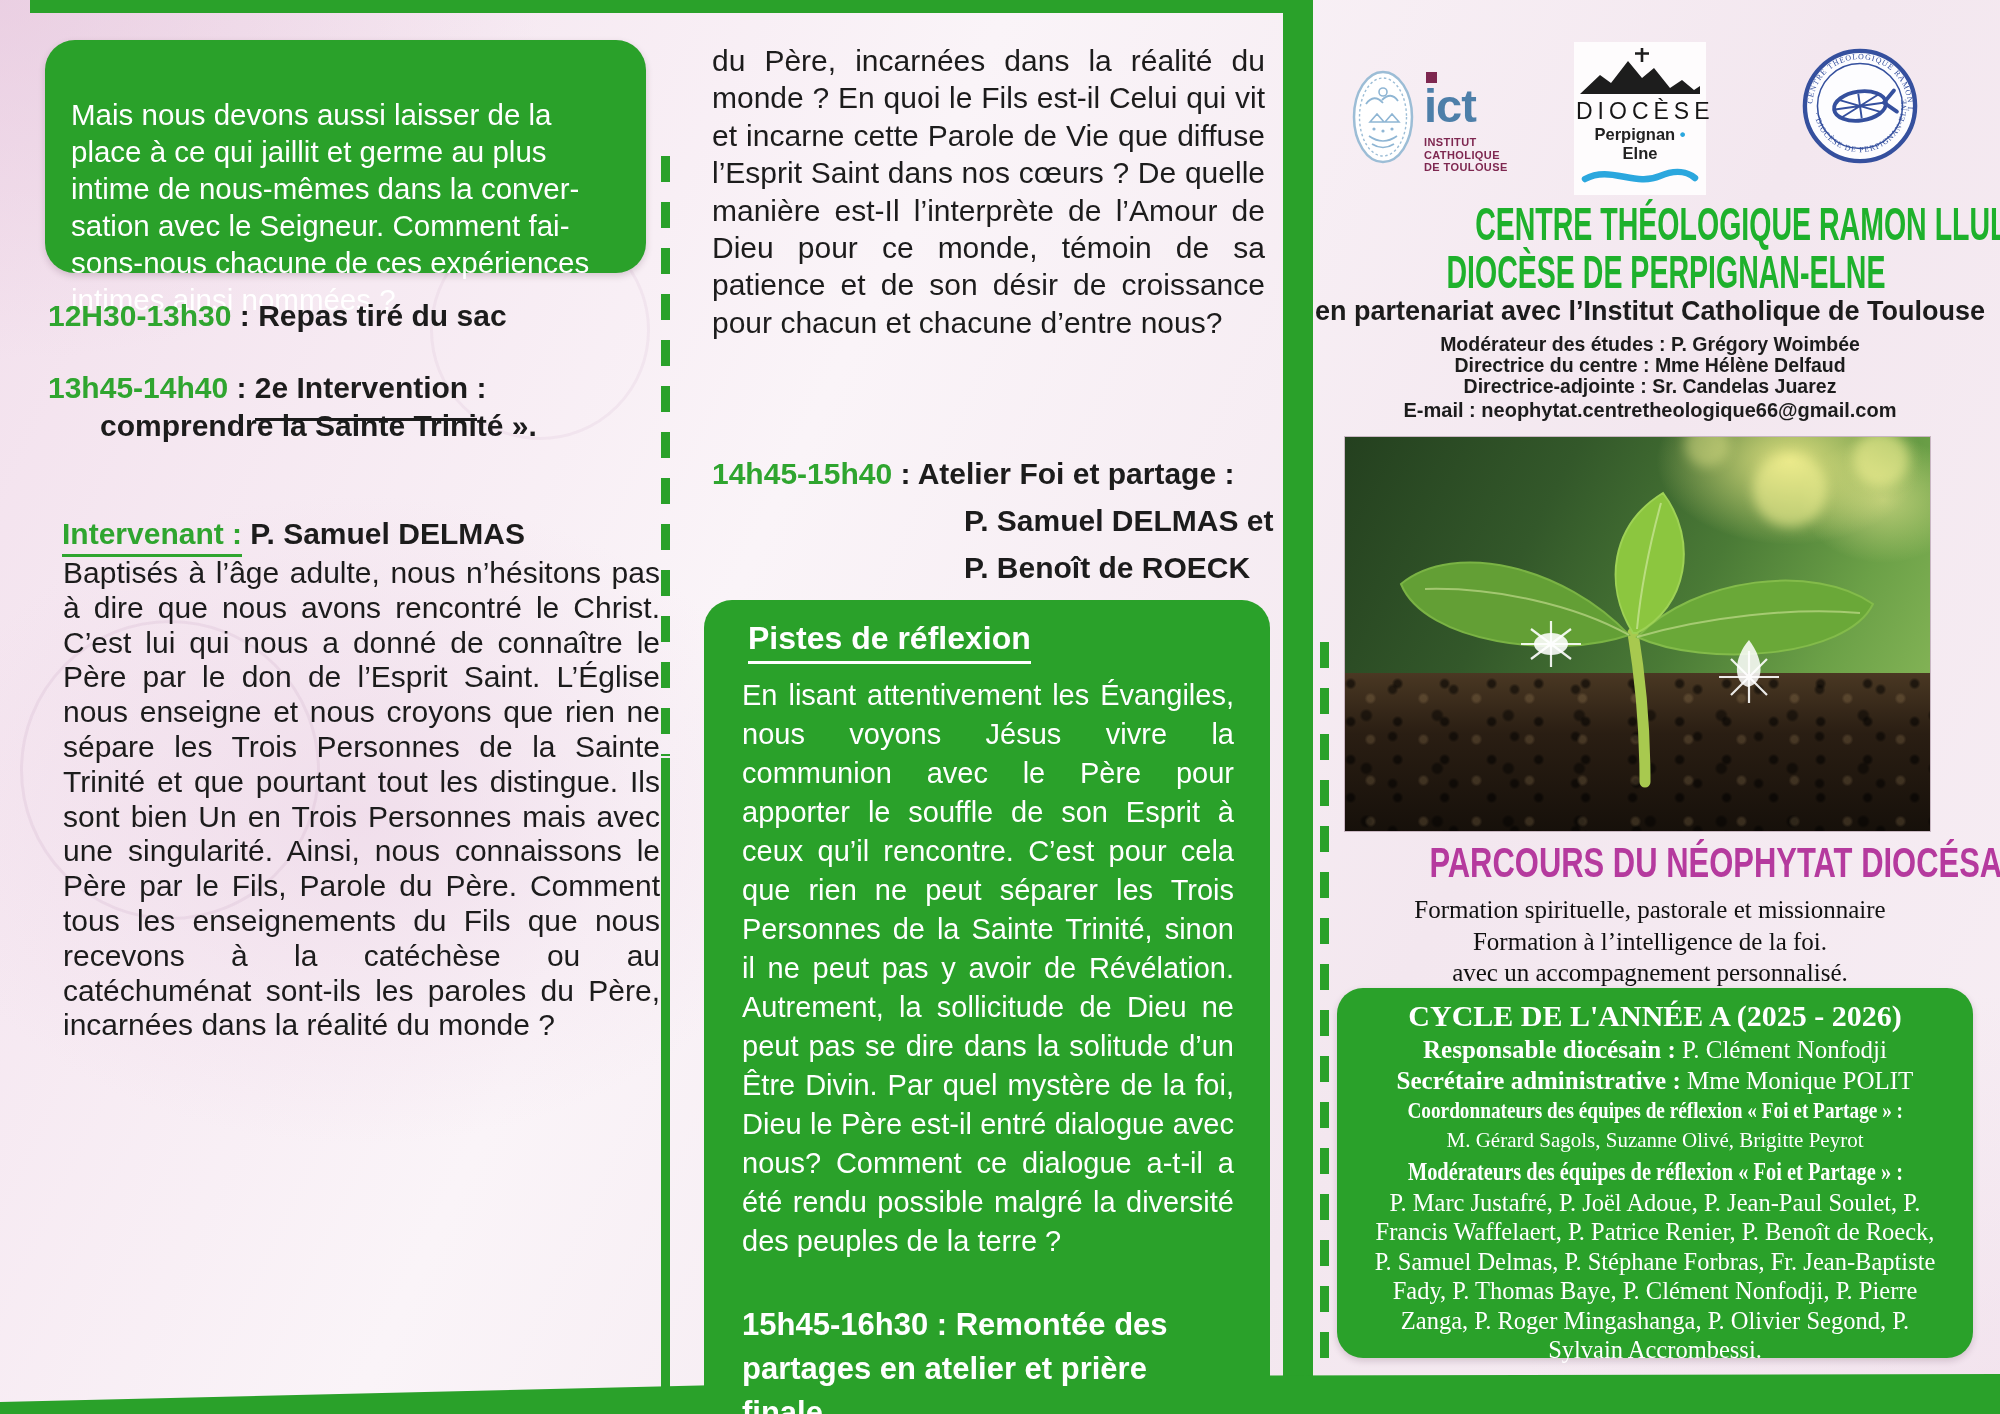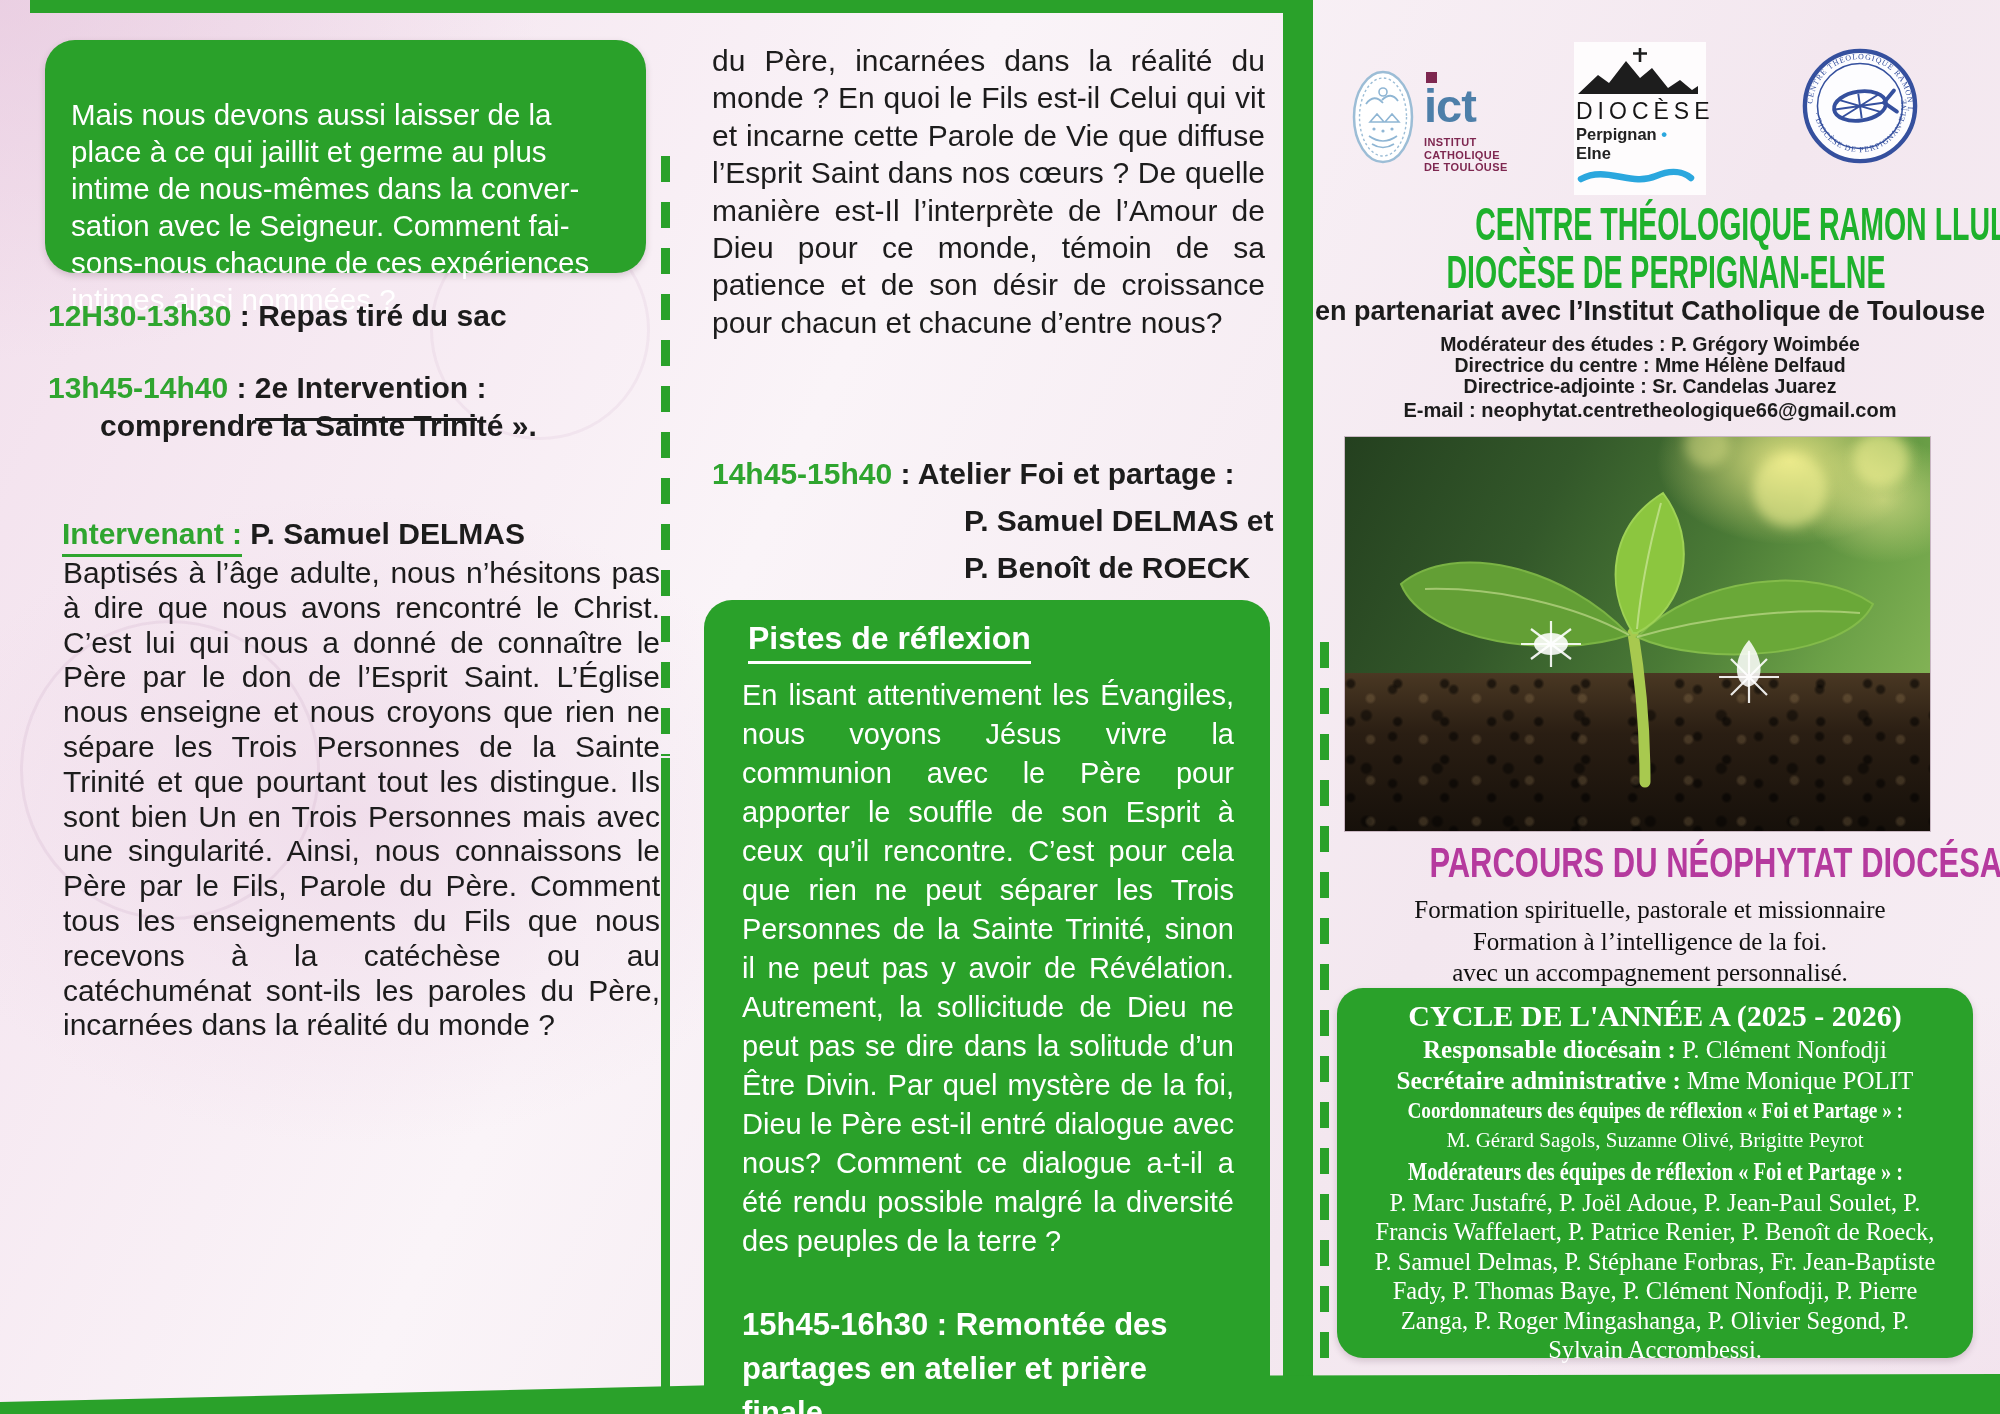--- a/index.html
+++ b/index.html
@@ -61,21 +61,21 @@
   .pistes-text{font-size:29px;line-height:39px;text-align:justify;}
   .sched4{margin-top:42px;font-size:31px;font-weight:700;line-height:44px;color:#fff;}
   
   .right-content{color:var(--ink);}
   .ict-block{left:1352px;top:70px;display:flex;}
   .ict-text{position:relative;margin-left:10px;padding-top:12px;}
   .ict-square{position:absolute;left:2px;top:2px;width:11px;height:11px;background:var(--ict-maroon);}
   .ict-acronym{font-size:47px;font-weight:700;color:var(--ict-blue);line-height:1;letter-spacing:-1px;}
   .ict-caption{margin-top:7px;font-size:11px;line-height:12.5px;font-weight:700;
     color:var(--ict-maroon);letter-spacing:.4px;}
-  .diocese-block{left:1574px;top:42px;width:132px;background:rgba(255,255,255,.85);padding:2px 2px 4px;}
+  .diocese-block{left:1574px;top:42px;width:132px;text-align:center;background:rgba(255,255,255,.85);padding:2px 2px 4px;}
   .diocese-name{font-size:23px;letter-spacing:5px;font-weight:500;color:#161616;margin-top:-2px;}
   .diocese-sub{font-size:16.5px;font-weight:700;color:#222;}
   .diocese-sub .dot{color:var(--wave-blue);}
   .badge-block{left:1802px;top:48px;width:116px;height:116px;}
   .main-title{left:1312px;top:200px;width:676px;text-align:center;color:var(--green-bright);
     font-weight:800;font-size:46px;line-height:48px;}
   .main-title .cond{display:inline-block;transform:scaleX(.62);transform-origin:50% 50%;white-space:nowrap;}
   .partnership{left:1312px;top:296px;width:676px;text-align:center;font-size:27px;font-weight:600;}
   .staff{left:1312px;top:334px;width:676px;text-align:center;font-size:19.5px;font-weight:700;line-height:21px;}
   .email{left:1312px;top:399px;width:676px;text-align:center;font-size:20px;font-weight:700;}

